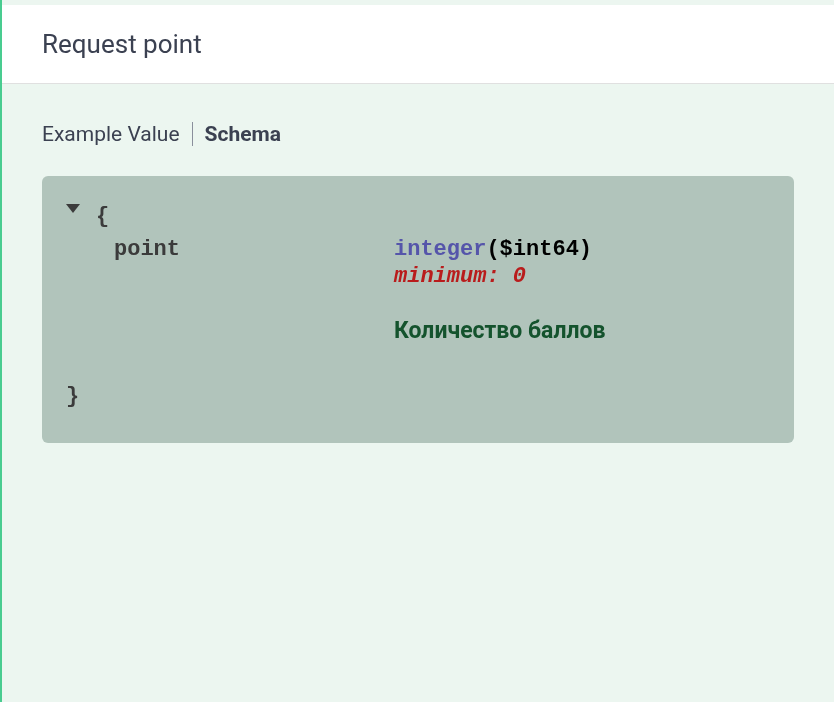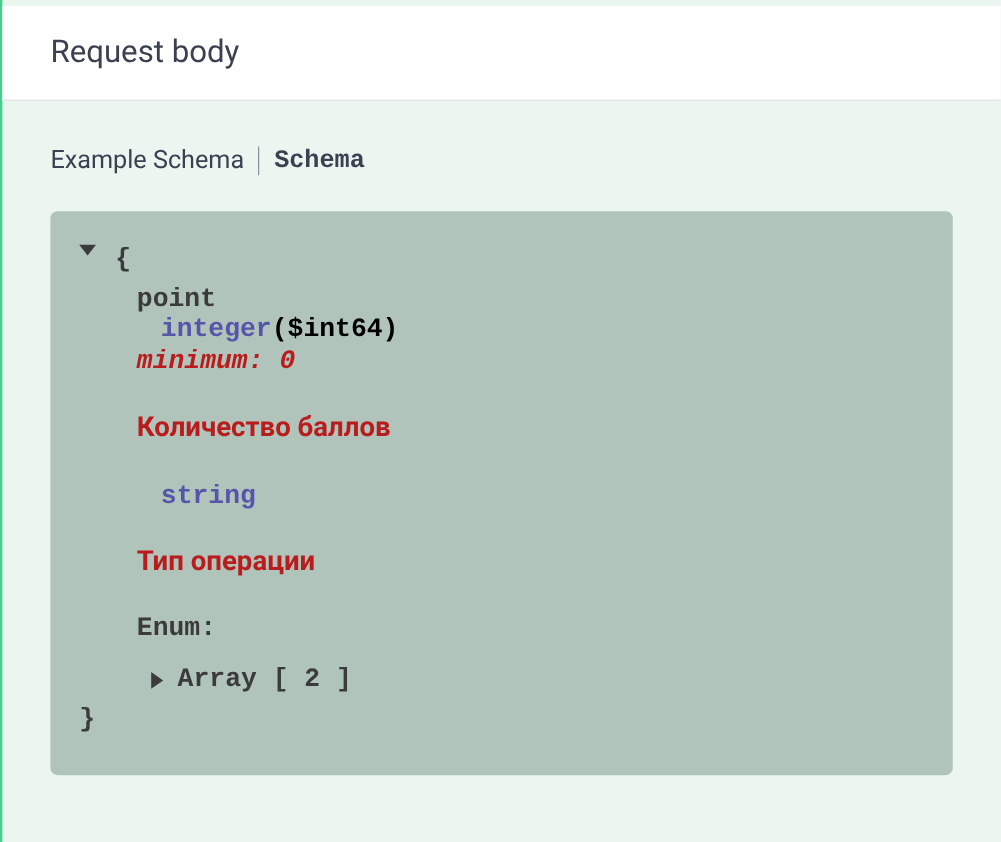--- a/index.html
+++ b/index.html
@@ -39,21 +39,20 @@
       gap: 12px;
       margin-bottom: 30px;
     }
     .tab {
       font-size: 21px;
       color: #3b4151;
       cursor: pointer;
     }
     .tab.active {
       font-weight: 700;
-      font-family: Liberation Mono, monospace;
     }
     .tab-divider {
       width: 1px;
       height: 24px;
       background: #8a8f9c;
     }
     .schema-box {
       background: #b1c4bb;
       border-radius: 6px;
       padding: 28px 24px 34px 24px;
@@ -83,54 +82,52 @@
       font-weight: 700;
       color: #3b3b3b;
     }
     .properties {
       padding-left: 48px;
     }
     .property-row {
       display: flex;
       align-items: flex-start;
       margin-top: 8px;
-      flex-direction: column;
     }
     .property-name {
       font-size: 22px;
       font-weight: 700;
       color: #3b3b3b;
       width: 280px;
       flex-shrink: 0;
     }
     .property-details {
       flex: 1;
     }
     .type-name {
       font-size: 22px;
       font-weight: 700;
       color: #5555aa;
-      margin-left: 20px;
     }
     .type-format {
       font-size: 22px;
       font-weight: 700;
       color: #000000;
     }
     .constraint {
       font-size: 22px;
       font-style: italic;
       font-weight: 700;
       color: #b91c1c;
       margin-top: 2px;
     }
     .description {
       font-size: 23px;
       font-weight: 700;
-      color: #b91c1c;
+      color: #14532d;
       font-family: -apple-system, BlinkMacSystemFont, "Segoe UI", Roboto, sans-serif;
       margin-top: 28px;
       margin-bottom: 24px;
     }
     .enum-label {
       font-size: 22px;
       font-weight: 700;
       color: #3b3b3b;
       margin-top: 30px;
     }
@@ -160,26 +157,26 @@
       font-weight: 700;
       color: #3b3b3b;
       margin-top: 8px;
     }
   </style>
 </head>
 <body>
 
 <div class="outer-container">
   <div class="header-section">
-    <div class="header-title">Request body</div>
+    <div class="header-title">Request point</div>
   </div>
 
   <div class="content-section">
     <div class="tabs">
-      <span class="tab">Example Schema</span>
+      <span class="tab">Example Value</span>
       <div class="tab-divider"></div>
       <span class="tab active">Schema</span>
     </div>
 
     <div class="schema-box">
       <div class="schema-row">
         <span class="expand-toggle">
           <span class="chevron-down"></span>
         </span>
         <span class="brace">{</span>
@@ -191,30 +188,19 @@
           <div class="property-details">
             <div>
               <span class="type-name">integer</span><span class="type-format">($int64)</span>
             </div>
             <div class="constraint">minimum: 0</div>
             <div class="description">Количество баллов</div>
           </div>
         </div>
 
         <div class="property-row">
-          <div class="property-details">
-            <div>
-              <span class="type-name">string</span>
-            </div>
-            <div class="description">Тип операции</div>
-            <div class="enum-label">Enum:</div>
-            <div class="enum-array">
-              <span class="chevron-right"></span>
-              <span class="array-text">Array [ 2 ]</span>
-            </div>
-          </div>
         </div>
       </div>
 
       <div class="closing-brace">}</div>
     </div>
   </div>
 </div>
 
 </body></html>

